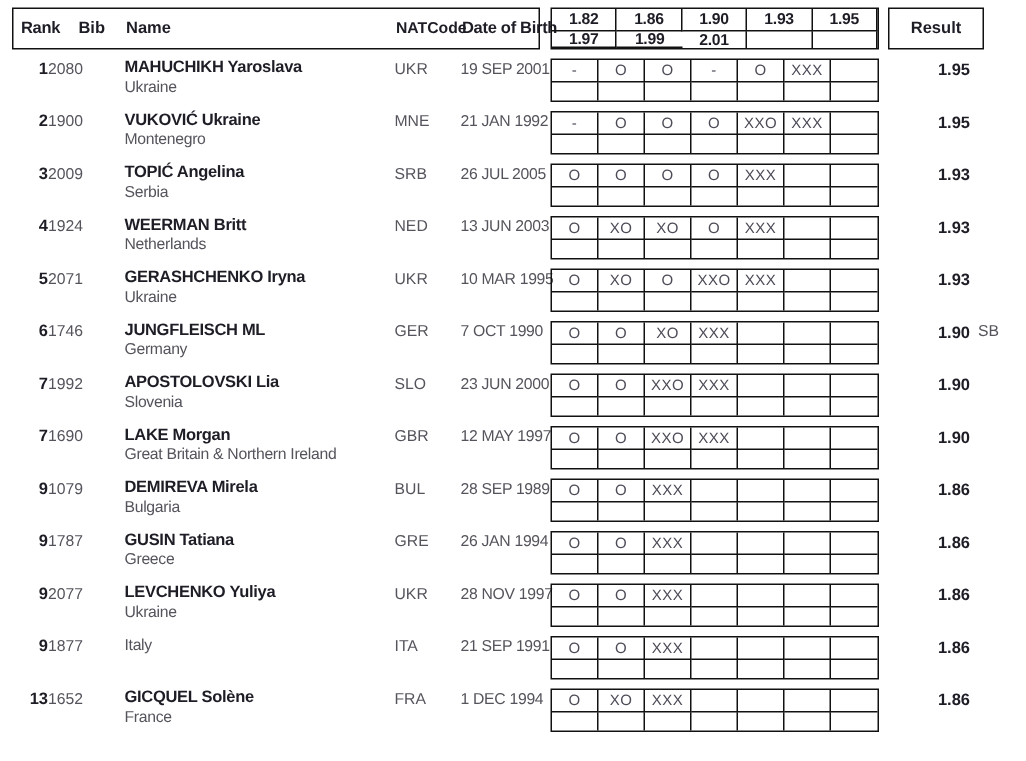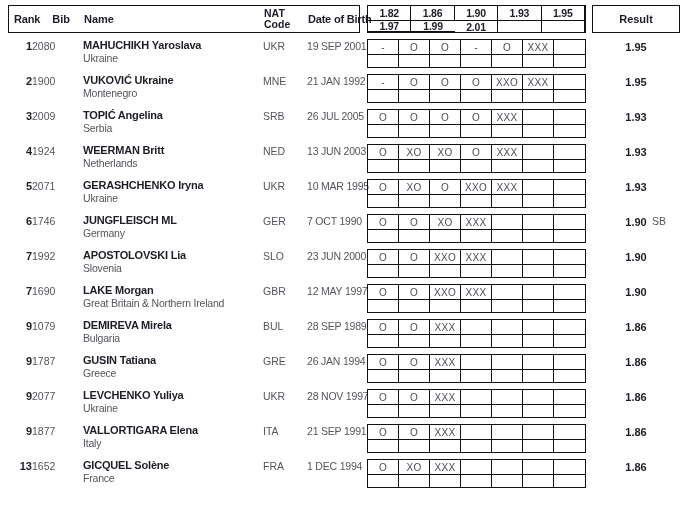--- a/index.html
+++ b/index.html
@@ -22,41 +22,41 @@
     width: 352px; height: 28px;
     border: 1px solid #111;
     display: grid;
     grid-template-columns: 24px 43px 8px 180px 44px 48px;
     align-items: center;
     margin-right: 7px;
   }
   .h-rank { grid-column: 1; padding-left: 5px; font-weight: bold; font-size: 11px; letter-spacing: -0.2px; }
   .h-bib  { grid-column: 2; text-align: right; padding-right: 6px; font-weight: bold; font-size: 11px; }
   .h-name { grid-column: 4; font-weight: bold; font-size: 11px; }
-  .h-nat  { grid-column: 5; display: flex; flex-direction: column; font-weight: bold; font-size: 10.5px; line-height: 11px; }
+  .h-nat  { grid-column: 5; display: flex; font-weight: bold; font-size: 10.5px; line-height: 11px; }
   .h-dob  { grid-column: 6; text-align: right; font-weight: bold; font-size: 11px; letter-spacing: -0.2px; white-space: nowrap; }
 
   .h-heights {
     width: 219px; height: 28px;
     border: 1px solid #111;
     display: grid;
     grid-template-columns: repeat(5, 1fr);
     grid-template-rows: 15px 11px;
     margin-right: 6px;
   }
   .h-hcell {
     border-right: 1px solid #111;
     display: flex; align-items: center; justify-content: center;
     font-weight: bold; font-size: 10.5px; letter-spacing: -0.2px;
   }
   .h-hcell:nth-child(7n) { border-right: none; }
   .h-hcell.top { border-bottom: 1px solid #111; }
 
   .h-result {
-    width: 88px; height: 28px;
+    width: 64px; height: 28px;
     border: 1px solid #111;
     display: flex; align-items: center; justify-content: center;
     font-weight: bold; font-size: 11px;
   }
 
   
   .row { height: 35px; align-content: start; }
   .row > .rank   { grid-column: 1; text-align: right; font-weight: bold; font-size: 11px; line-height: 15px; }
   .row > .bib    { grid-column: 2; padding-right: 0; color: #54545c; font-size: 10.5px; line-height: 15px; }
   .row > .namecell { grid-column: 4; }
@@ -496,21 +496,20 @@
     <div class="resultcell">
       <span class="rval">1.86</span>
       <span class="rnote"></span>
     </div>
   </div>
 
   <div class="row cols">
     <div class="rank">9</div>
     <div class="bib">1877</div>
     <div class="namecell">
-      <div class="aname">VALLORTIGARA Elena</div>
       <div class="acountry">Italy</div>
     </div>
     <div class="nat">ITA</div>
     <div class="dob">21 SEP 1991</div>
     <div class="attwrap">
       <div class="att-grid">
 
       <div class="acell top">O</div>
             <div class="acell top">O</div>
             <div class="acell top">XXX</div>

